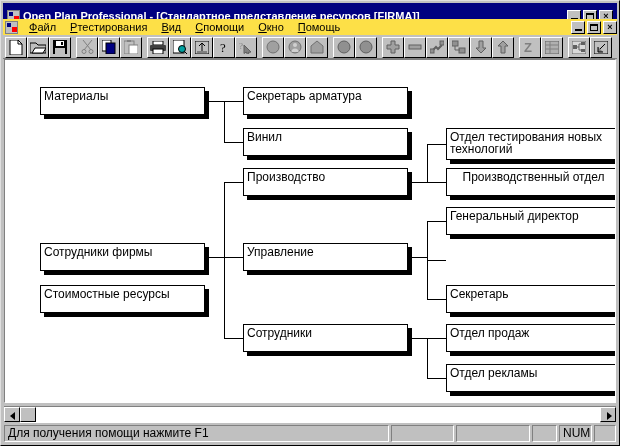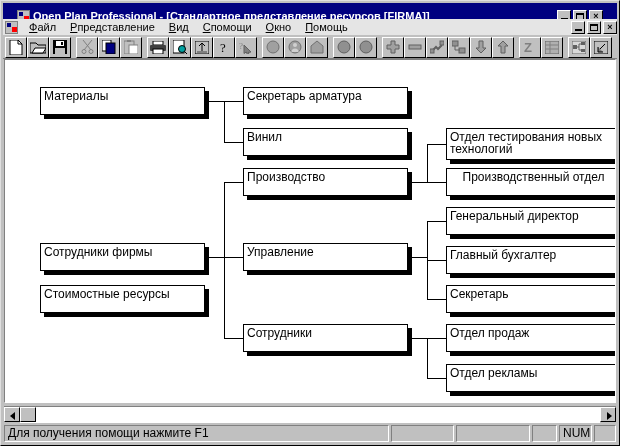--- a/index.html
+++ b/index.html
@@ -10,40 +10,40 @@
     font-size:11px;
     -webkit-font-smoothing:none;
   }
   .app{position:relative;width:620px;height:446px;background:#c0c0c0;
        border-left:1px solid #dfdfdf;border-top:1px solid #dfdfdf;
        border-right:1px solid #000;border-bottom:1px solid #000;
        box-sizing:border-box;}
 
   
   .titlebar{position:absolute;left:2px;top:2px;right:2px;height:27px;
-            background:#000080;display:flex;align-items:center;padding:0 14px;}
+            background:#000080;display:flex;align-items:center;padding:0 4px;}
   .title-ico{width:13px;height:13px;margin-right:3px;flex:none;position:relative;
              background:#c0c0c0;border:1px solid #808080;box-sizing:border-box;}
   .title-ico:before{content:"";position:absolute;left:1px;top:1px;width:4px;height:4px;background:#000080;}
   .title-ico:after{content:"";position:absolute;left:6px;top:5px;width:5px;height:5px;background:#ff0000;}
   .title-text{color:#fff;font-weight:bold;font-size:11px;white-space:nowrap;
               overflow:hidden;flex:1;line-height:13px;}
   .sysbtns{display:flex;gap:2px;align-items:center;flex:none;}
   .sysbtn{width:14px;height:13px;background:#c0c0c0;
           border-top:1px solid #fff;border-left:1px solid #fff;
           border-right:1px solid #000;border-bottom:1px solid #000;
           position:relative;font-size:9px;line-height:11px;text-align:center;
           color:#000;box-sizing:border-box;font-family:"Liberation Sans",sans-serif;}
   .sysbtn span{position:absolute;left:0;right:0;top:0;font-size:9px;font-weight:bold;}
   .sysbtn.min i{position:absolute;left:3px;bottom:2px;width:7px;height:2px;background:#000;}
   .sysbtn.max i{position:absolute;left:2px;top:2px;width:8px;height:7px;border:1px solid #000;border-top-width:2px;box-sizing:border-box;}
 
   
   .menurow{position:absolute;left:2px;top:18px;right:2px;height:16px;
-           display:flex;align-items:center;background:#e5e5e5;}
+           display:flex;align-items:center;background:#fde047;}
   .mdi-ico{width:13px;height:13px;margin:0 4px 0 2px;flex:none;position:relative;
            background:#c0c0c0;border:1px solid #808080;box-sizing:border-box;}
   .mdi-ico:before{content:"";position:absolute;left:1px;top:1px;width:4px;height:4px;background:#000080;}
   .mdi-ico:after{content:"";position:absolute;left:6px;top:5px;width:5px;height:5px;background:#ff0000;}
   .menu{display:flex;flex:1;gap:0;}
   .menu-item{padding:1px 7px;font-size:11px;color:#000;white-space:nowrap;line-height:13px;}
   .menu-item u{text-decoration:underline;}
 
   
   .toolbar{position:absolute;left:2px;top:35px;right:2px;height:22px;
@@ -120,21 +120,21 @@
       <div class="sysbtn">
           <span>×</span>
         </div>
     </div>
   </div>
 
   <div class="menurow">
     <div class="mdi-ico"></div>
     <div class="menu">
       <div class="menu-item"><u>Ф</u><span>айл</span></div>
-      <div class="menu-item"><u>Р</u><span>представление</span></div>
+      <div class="menu-item"><u>Р</u><span>тестирования</span></div>
       <div class="menu-item"><u>В</u><span>ид</span></div>
       <div class="menu-item"><u>С</u><span>помощи</span></div>
       <div class="menu-item"><u>О</u><span>кно</span></div>
       <div class="menu-item"><u>П</u><span>омощь</span></div>
     </div>
     <div class="sysbtns">
       <div class="sysbtn min">
           <i></i>
         </div>
       <div class="sysbtn max">
@@ -447,23 +447,20 @@
         </div>
         <div class="nodebox" style="left: 441px; top: 147px; width: 175px; height: 28px;">
           <div class="lbl">Генеральный директор</div>
         </div>
         <div class="nodebox" style="left: 35px; top: 183px; width: 165px; height: 28px;">
           <div class="lbl">Сотрудники фирмы</div>
         </div>
         <div class="nodebox" style="left: 238px; top: 183px; width: 165px; height: 28px;">
           <div class="lbl">Управление</div>
         </div>
-        <div class="nodebox" style="left: 441px; top: 186px; width: 175px; height: 28px;">
-          <div class="lbl">Главный бухгалтер</div>
-        </div>
         <div class="nodebox" style="left: 441px; top: 225px; width: 175px; height: 28px;">
           <div class="lbl">Секретарь</div>
         </div>
         <div class="nodebox" style="left: 35px; top: 225px; width: 165px; height: 28px;">
           <div class="lbl">Стоимостные ресурсы</div>
         </div>
         <div class="nodebox" style="left: 238px; top: 264px; width: 165px; height: 28px;">
           <div class="lbl">Сотрудники</div>
         </div>
         <div class="nodebox" style="left: 441px; top: 264px; width: 175px; height: 28px;">

